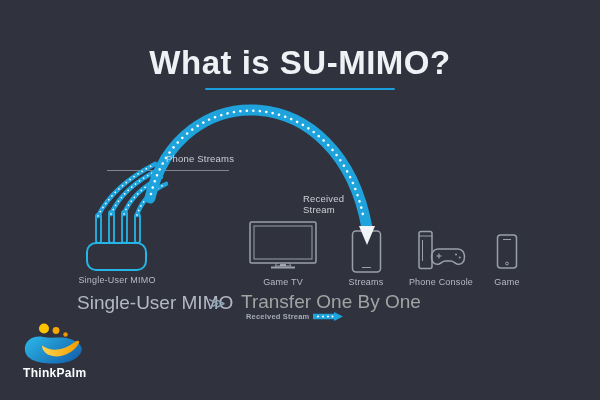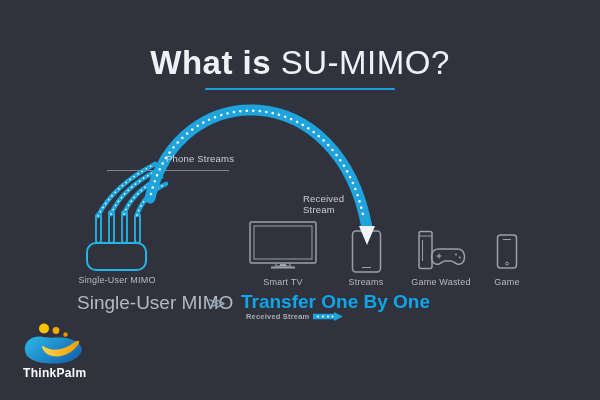--- a/index.html
+++ b/index.html
@@ -8,37 +8,37 @@
     background:#30323e;
     font-family:"Liberation Sans", sans-serif;
   }
   .abs{position:absolute;}
   
   .title{
     top:44px;left:0;width:600px;text-align:center;
     color:#eff1f5;font-size:33px;letter-spacing:.5px;white-space:nowrap;
   }
   .title .t-reg{font-weight:700;text-align:center;}
-  .title .t-bold{font-weight:400;}
+  .title .t-bold{font-weight:700;}
   .title-underline{
     top:88px;left:205px;width:190px;height:2px;background:#1a9fdb;border-radius:1px;
   }
   
   .lbl{
     color:#b7bbc4;font-size:9px;letter-spacing:.2px;text-align:center;
     transform:translateX(-50%);white-space:nowrap;
   }
   .note{
     color:#cdd0d6;font-size:9.5px;letter-spacing:.2px;
   }
   .note-wrap{width:50px;line-height:11px;}
   
   .cap-left{top:292px;left:77px;color:#b4b8c2;font-size:19px;white-space:nowrap;}
   .cap-sep{top:293px;left:208px;color:#8ea3b8;font-size:17px;}
-  .cap-right{top:291px;left:241px;color:#0ea5e9;font-size:19px;white-space:nowrap;font-weight:bold;}
+  .cap-right{top:291px;left:241px;color:#a3a3a3;font-size:19px;white-space:nowrap;}
   .legend{
     top:312px;left:246px;display:flex;align-items:center;gap:4px;
   }
   .legend .legend-text{color:#a6abb5;font-size:7.5px;font-weight:700;letter-spacing:.2px;}
   
   .logo-text{top:366px;left:23px;color:#fbfcfe;font-size:12px;font-weight:700;letter-spacing:.3px;}
 </style>
 </head>
 <body>
 
@@ -124,23 +124,23 @@
       <circle cx="43.5" cy="12.5" r="2.2" fill="#ef9500"></circle>
       <path d="M 3 29 C 1.5 19 11 13 21 15 C 31 17 40 14 48 17 C 56 19.5 61.5 24.5 59.5 29.5 C 57 36 48 41 36 41.5 C 22 42 5 40 3 29 Z" fill="url(#logoBlue)"></path>
       <path d="M 20 23.5 C 28 29.5 40 29.5 52 20.5 C 56 17.5 58.5 18.5 56.5 22 C 50.5 32 37 37 27 33 C 22.5 31 20 27 20 23.5 Z" fill="url(#logoGold)"></path>
     </g>
   </svg>
 
   <div class="abs note" style="top:153px;left:166px">Phone Streams</div>
   <div class="abs note note-wrap" style="top:193px;left:303px">Received Stream</div>
 
   <div class="abs lbl" style="top:275px;left:117px">Single-User MIMO</div>
-  <div class="abs lbl" style="top:277px;left:283px">Smart TV</div>
+  <div class="abs lbl" style="top:277px;left:283px">Game TV</div>
   <div class="abs lbl" style="top:277px;left:366px">Streams</div>
-  <div class="abs lbl" style="top:277px;left:441px">Game Wasted</div>
+  <div class="abs lbl" style="top:277px;left:441px">Phone Console</div>
   <div class="abs lbl" style="top:277px;left:507px">Game</div>
 
   <div class="abs cap-left">Single-User MIMO</div>
   <div class="abs cap-sep">≫</div>
   <div class="abs cap-right">Transfer One By One</div>
 
   <div class="abs legend">
     <span class="legend-text">Received Stream</span>
     <svg width="30" height="9" viewBox="0 0 30 9">
       <polygon points="0,1.8 21,1.8 21,0 30,4.5 21,9 21,7.2 0,7.2" fill="#1ea3dc"></polygon>

